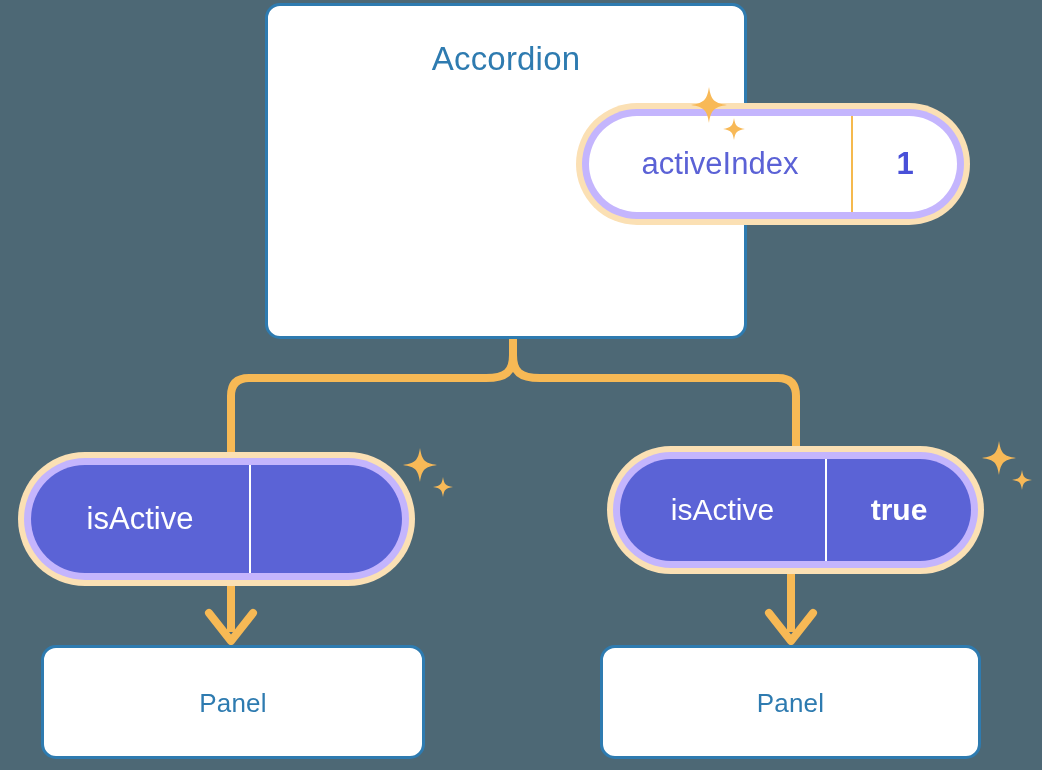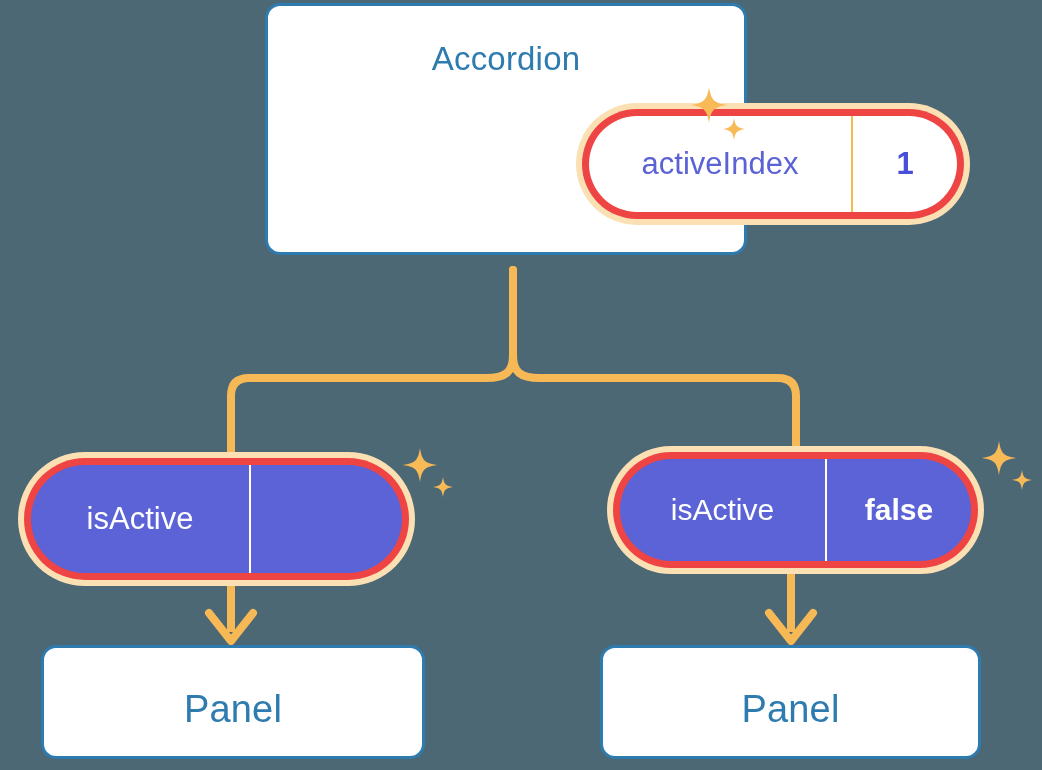--- a/index.html
+++ b/index.html
@@ -28,41 +28,41 @@
   .card-title{
     color:#2e7bb0;
     font-size:33px;
     font-weight:400;
     text-align:center;
     letter-spacing:.2px;
     white-space:nowrap;
   }
 
   
-  #accordion-card{left:265px;top:3px;width:482px;height:252px;}
+  #accordion-card{left:265px;top:3px;width:482px;height:336px;}
   #accordion-card .card-title{position:absolute;left:0;right:0;top:34px;}
 
   
   .panel-card{height:114px;}
-  .panel-card .card-title{position:absolute;left:0;right:0;top:40px;font-size:38px;}
+  .panel-card .card-title{position:absolute;left:0;right:0;top:40px;font-size:26px;}
   #panel-left{left:41px;top:645px;width:384px;}
   #panel-right{left:600px;top:645px;width:381px;}
 
   
   .pill-wrap{
     position:absolute;
     z-index:3;
     border-radius:999px;
     background:#fbe0b4;              
     padding:6px;
     box-sizing:border-box;
   }
   .pill-ring{
     border-radius:999px;
-    background:#ef4444;              
+    background:#c4b5fd;              
     padding:7px;
     height:100%;
     box-sizing:border-box;
   }
   .pill-body{
     border-radius:999px;
     height:100%;
     display:flex;
     align-items:stretch;
     box-sizing:border-box;
@@ -172,21 +172,21 @@
 
   <div class="card panel-card" id="panel-left">
     <div class="card-title">Panel</div>
   </div>
 
   <div class="pill-wrap pill-purple" id="pill-isactive-right">
     <div class="pill-ring">
       <div class="pill-body">
         <div class="pill-cell pill-key">isActive</div>
         <div class="pill-divider"></div>
-        <div class="pill-cell pill-val">false</div>
+        <div class="pill-cell pill-val">true</div>
       </div>
     </div>
   </div>
 
   <svg class="sparkle" style="left:978px;top:437px;" width="62" height="62" viewBox="0 0 62 62">
     <path d="M21 4 C23 16.5, 25.5 19, 38 21 C25.5 23, 23 25.5, 21 38 C19 25.5, 16.5 23, 4 21 C16.5 19, 19 16.5, 21 4 Z" fill="#f8b957"></path>
     <path d="M44 33 C45.2 40.5, 46.5 41.8, 54 43 C46.5 44.2, 45.2 45.5, 44 53 C42.8 45.5, 41.5 44.2, 34 43 C41.5 41.8, 42.8 40.5, 44 33 Z" fill="#f8b957"></path>
   </svg>
 
   <div class="card panel-card" id="panel-right">

